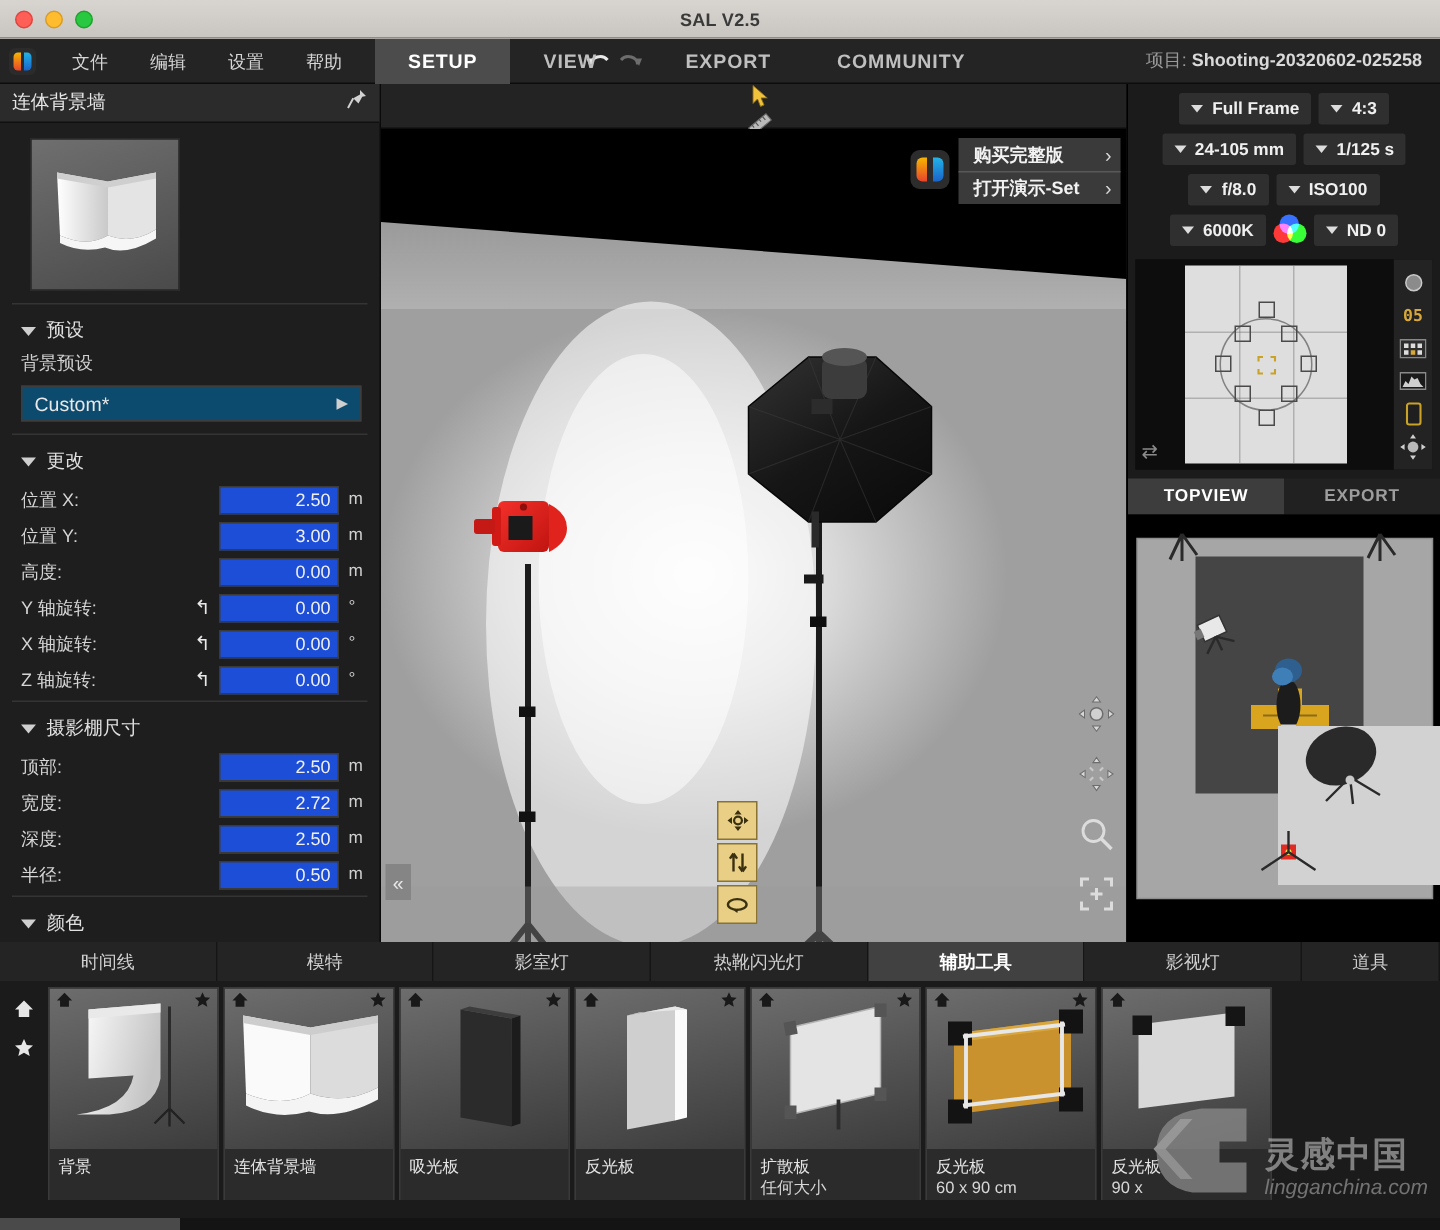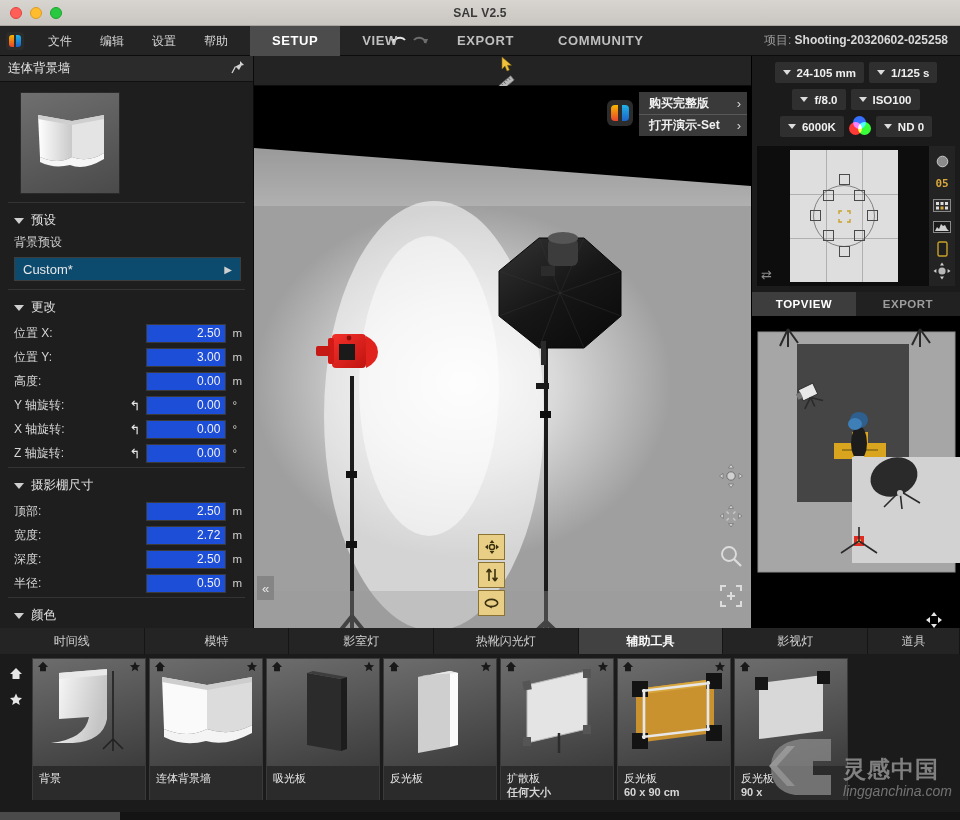--- a/index.html
+++ b/index.html
@@ -241,21 +241,21 @@
   .card .pic {
     height: 107px; background: linear-gradient(165deg,#6d6d6d,#3c3c3c);
     position: relative; overflow: hidden;
   }
   .card .corner { position: absolute; top: 2px; font-size: 11px; color: #1a1a1a; }
   .card .corner.lft { left: 4px; }
   .card .corner.rgt { right: 4px; }
   .card .cap {
     padding: 5px 6px 0 6px; font-size: 11px; color: #e4e4e4; line-height: 14px;
   }
-  .card .cap .sub { color: #d6d6d6; font-weight: bold; }
+  .card .cap .sub { color: #d6d6d6; }
   .watermark {
     position: absolute; right: 8px; bottom: 22px; display: flex; align-items: flex-end;
     opacity: .72; pointer-events: none;
   }
   .wm-text { margin-left: 6px; line-height: 1; }
   .wm-cn { font-size: 23px; font-weight: bold; color: #a8a8a8; letter-spacing: 1px; }
   .wm-en { font-size: 14px; font-weight: bold; color: #a0a0a0; font-style: italic; margin-top: 3px; }
   .wm-en span { font-weight: normal; color: #949494; }
   .bottombar { position: absolute; left: 0; bottom: 0; width: 960px; height: 20px; background: #1b1b1b; }
   .scrollzone { position: absolute; left: 0; bottom: 0; width: 960px; height: 8px; background: #141414; }
@@ -584,20 +584,30 @@
 
       <div class="collapse">«</div>
     </div>
   </div>
 
   <div class="rightpanel">
 
     <div class="camrow">
       <div class="cambtn">
         <span class="dcaret"></span>
+        <span>Full Frame</span>
+      </div>
+      <div class="cambtn">
+        <span class="dcaret"></span>
+        <span>4:3</span>
+      </div>
+    </div>
+    <div class="camrow">
+      <div class="cambtn">
+        <span class="dcaret"></span>
         <span>24-105 mm</span>
       </div>
       <div class="cambtn">
         <span class="dcaret"></span>
         <span>1/125 s</span>
       </div>
     </div>
     <div class="camrow">
       <div class="cambtn">
         <span class="dcaret"></span>

